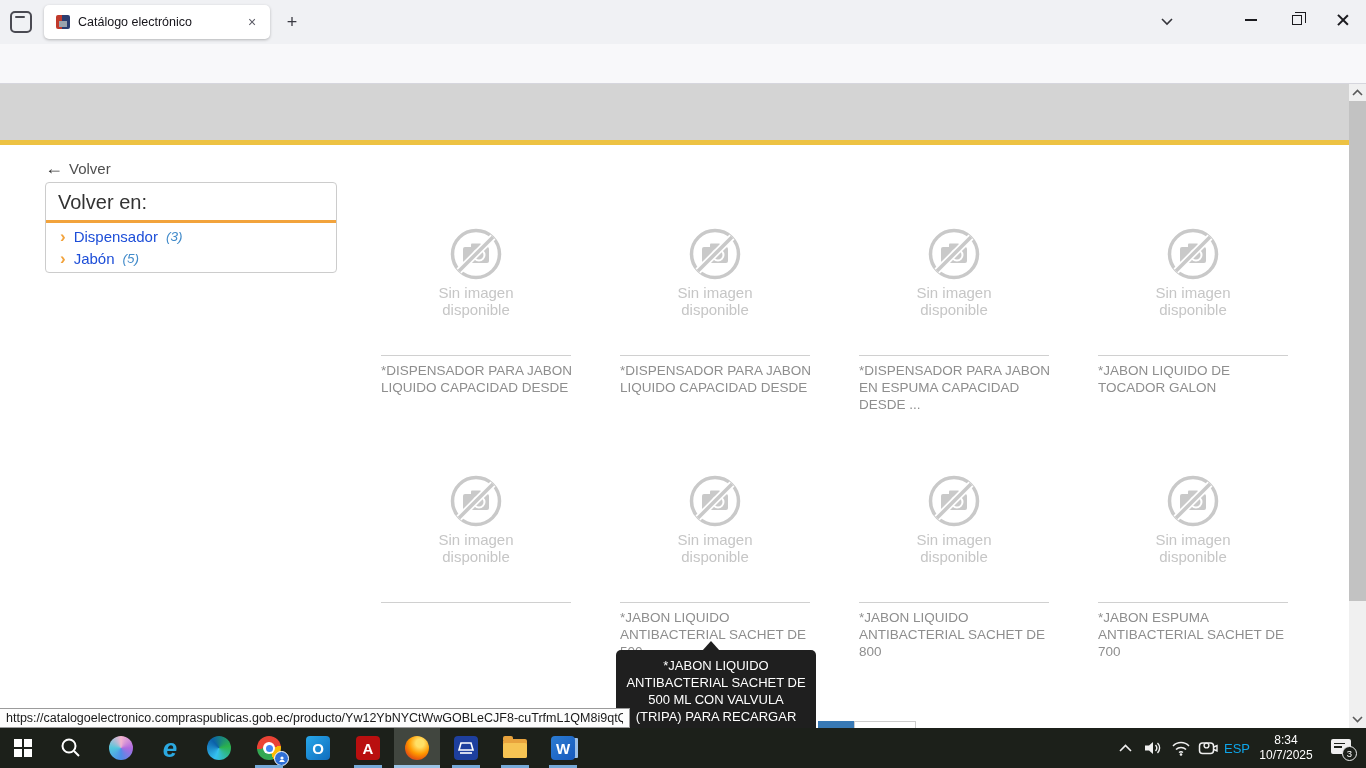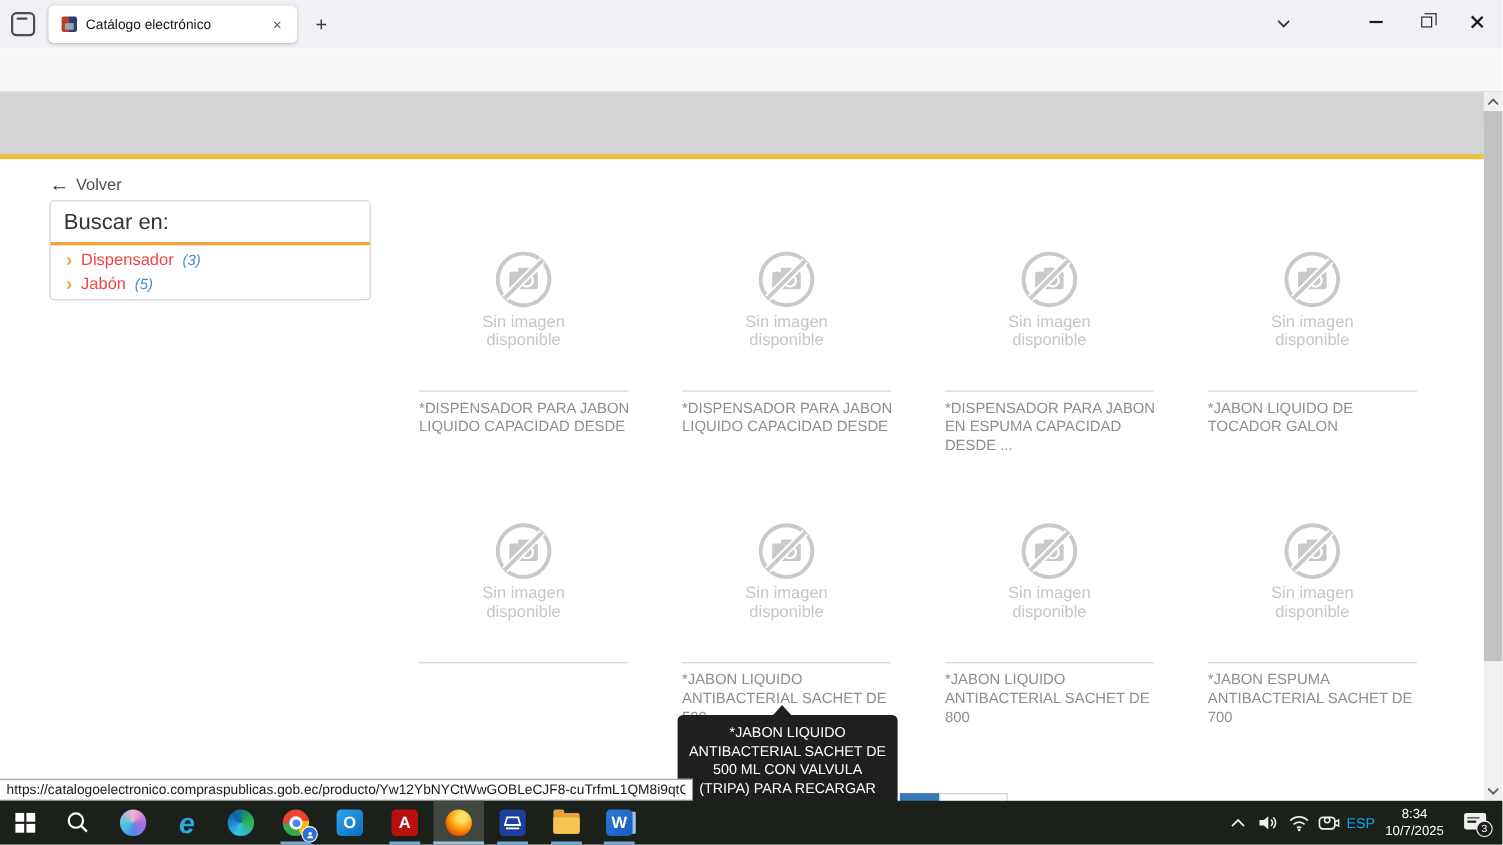--- a/index.html
+++ b/index.html
@@ -62,21 +62,21 @@
 
   
   .content { left:0; top:145px; width:1349px; height:583px; background:#fff; }
   .back-link { left:45px; top:158px; font-size:15px; color:#4f4f4f; display:flex; align-items:center; gap:6px;}
   .back-link .arr { font-size:18px; color:#3a3a3a; font-weight:bold;}
   .panel { left:45px; top:182px; width:292px; height:91px; border:1px solid #ccc; border-radius:4px; background:#fff; }
   .panel-title { margin:8px 12px 0 12px; font-size:20px; color:#333; }
   .panel-hr { margin-top:6px; height:3px; background:#f2a33c; }
   .filter-row { display:flex; align-items:center; gap:8px; margin:5px 12px 0 14px; font-size:15px;}
   .filter-chev { color:#f2a33c; font-weight:bold; font-size:17px; line-height:14px;}
-  .filter-link { color:#ef4444; }
+  .filter-link { color:#1d4ed8; }
   .filter-count { color:#428bca; font-style:italic; font-size:13.5px; }
 
   .card { width:190px; }
   .noimg { width:190px; display:flex; flex-direction:column; align-items:center; }
   .noimg-t { font-size:15px; color:#c6c6c6; line-height:17px; }
   .card-hr { position:absolute; left:0; top:127px; width:190px; height:1px; background:#d0d0d0; }
   .card-title { position:absolute; left:0; top:134px; width:196px; font-size:13.5px; color:#8e8e8e; line-height:17px; }
 
   .tooltip { left:616px; top:650px; width:200px; background:#1f1f1f; color:#fff; border-radius:5px; padding:7px 10px; font-size:13px; line-height:17px; text-align:center; z-index:5;}
   .tooltip-caret { left:702px; top:641px; width:0; height:0; border-left:9px solid transparent; border-right:9px solid transparent; border-bottom:10px solid #1f1f1f; z-index:5;}
@@ -260,21 +260,21 @@
   <div class="abs yellowbar"></div>
 
   <div class="abs content">
 
     <div class="abs back-link" style="left:45px;top:13px">
       <span class="arr">←</span>
       <span>Volver</span>
     </div>
 
     <div class="abs panel" style="left:45px;top:37px">
-      <div class="panel-title">Buscar en:</div>
+      <div class="panel-title">Volver en:</div>
       <div class="panel-hr"></div>
       <div class="filter-row">
         <span class="filter-chev">›</span>
         <span class="filter-link">Dispensador</span>
         <span class="filter-count">(3)</span>
       </div>
       <div class="filter-row">
         <span class="filter-chev">›</span>
         <span class="filter-link">Jabón</span>
         <span class="filter-count">(5)</span>

